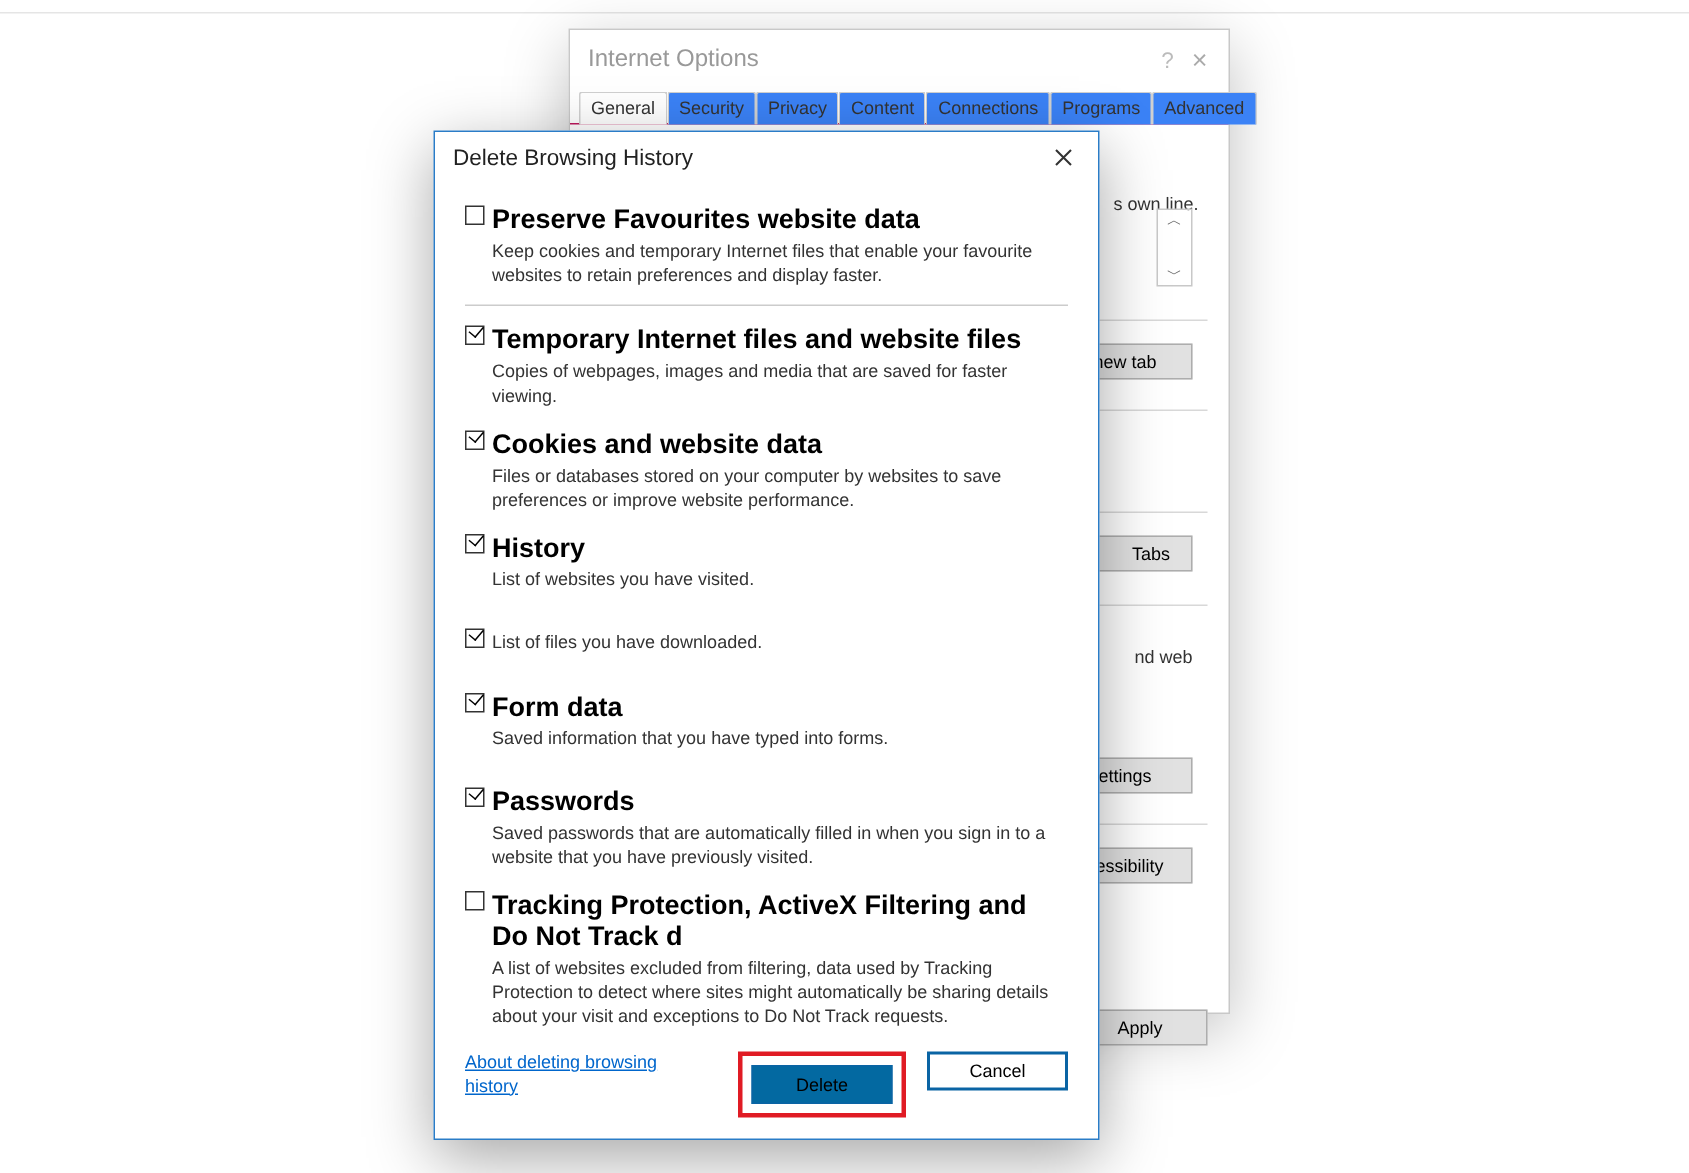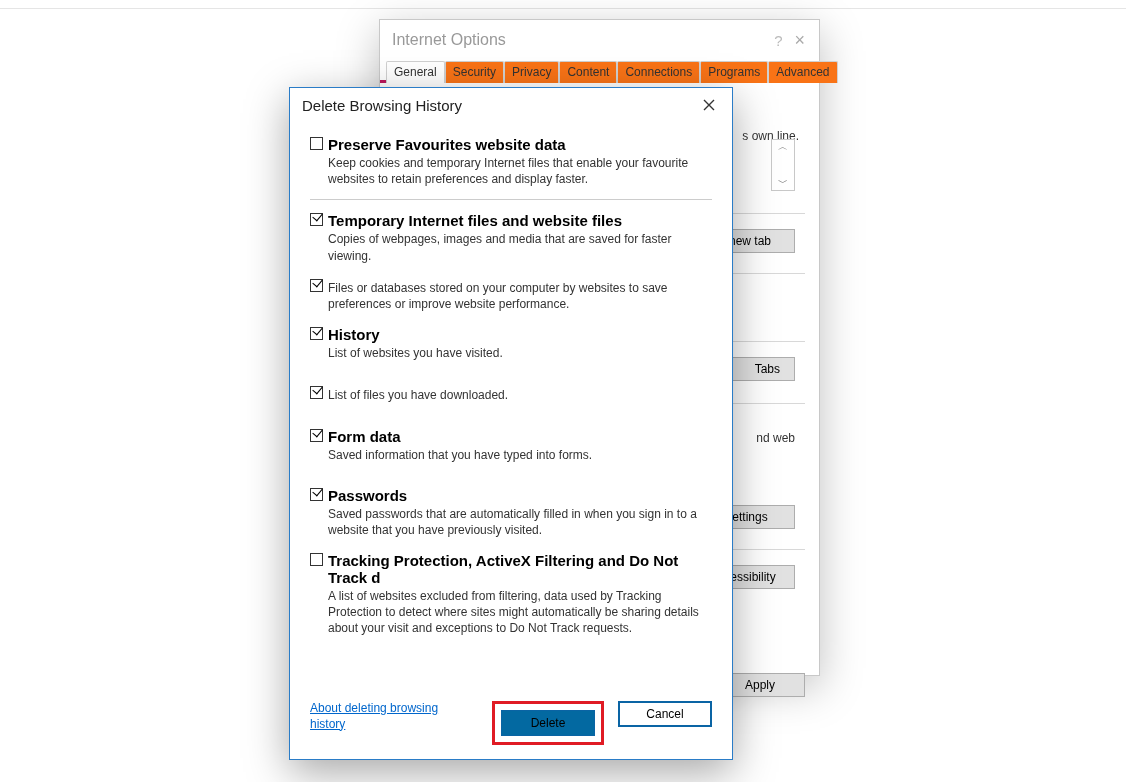--- a/index.html
+++ b/index.html
@@ -37,29 +37,29 @@
     color: #999;
   }
   .bg-titlebar .title { font-size: 16px; flex: 1; }
   .bg-titlebar .hc { margin-left: 12px; font-size: 15px; color: #bbb; }
   .bg-closex { font-size: 18px; color: #aaa; margin-left: 12px; margin-right: 6px; }
 
   .bg-tabs {
     display: flex;
     gap: 0;
     padding-left: 6px;
-    border-bottom: 3px solid #be185d;
+    border-bottom: 1px solid #be185d;
     height: 23px;
-    align-items: flex-start;
+    align-items: center;
   }
   .bg-tab {
     padding: 3px 7px 4px 7px;
     border: 1px solid #d0d0d0;
     border-bottom: none;
-    background: #f97316;
+    background: #3b82f6;
     font-size: 12px;
     color: #333;
     position: relative;
     top: 1px;
     border-radius: 2px 2px 0 0;
   }
   .bg-tab.active {
     background: #fff;
     top: 1px;
   }
@@ -142,21 +142,21 @@
   .chk.checked::after {
     content: "";
     position: absolute;
     left: 2px; top: -1px;
     width: 8px; height: 5px;
     border-left: 1.5px solid #000;
     border-bottom: 1.5px solid #000;
     transform: rotate(-50deg);
   }
   .opt .txt { flex: 1; }
-  .opt .lbl { font-weight: bold; font-size: 15px; color: #000; }
+  .opt .lbl { font-weight: bold; font-size: 18px; color: #000; }
   .opt .desc { font-size: 12px; color: #333; line-height: 1.35; padding-top: 2px; }
 
   .opt.first { padding-top: 4px; }
   .hr {
     border: none; border-top: 1px solid #ccc;
     margin: 6px 0 4px 0;
   }
 
   .fg-footer {
     position: absolute;
@@ -277,20 +277,21 @@
       <div class="cb"><span class="chk checked"></span></div>
       <div class="txt">
         <div class="lbl">Temporary Internet files and website files</div>
         <div class="desc">Copies of webpages, images and media that are saved for faster viewing.</div>
       </div>
     </div>
 
     <div class="opt">
       <div class="cb"><span class="chk checked"></span></div>
       <div class="txt">
+        <div class="lbl">Cookies and website data</div>
         <div class="desc">Files or databases stored on your computer by websites to save preferences or improve website performance.</div>
       </div>
     </div>
 
     <div class="opt">
       <div class="cb"><span class="chk checked"></span></div>
       <div class="txt">
         <div class="lbl">History</div>
         <div class="desc">List of websites you have visited.</div>
       </div>

